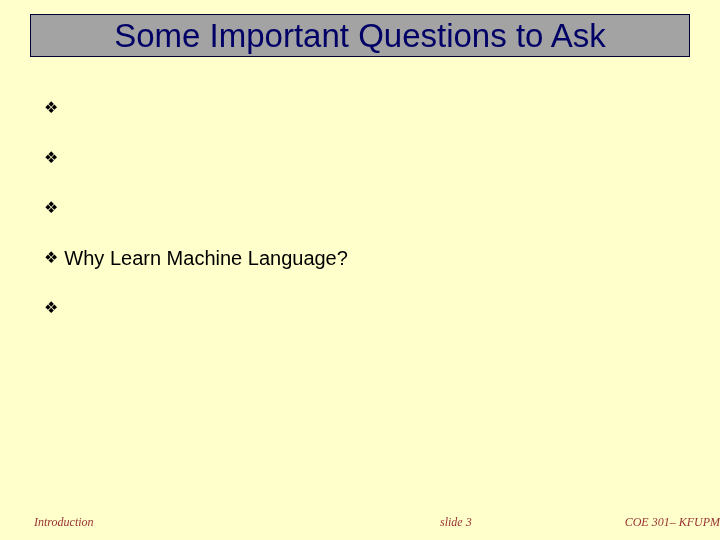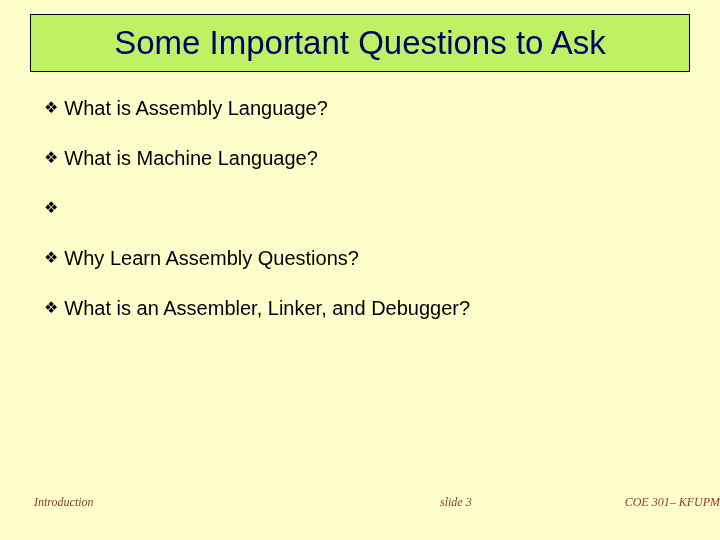--- a/index.html
+++ b/index.html
@@ -12,22 +12,22 @@
   .slide {
     width: 720px;
     height: 540px;
     position: relative;
   }
   .title-box {
     position: absolute;
     top: 14px;
     left: 30px;
     width: 660px;
-    height: 58px;
-    background: #bef264;
+    height: 43px;
+    background: #a3a3a3;
     border: 1px solid #000033;
     display: flex;
     align-items: center;
     justify-content: center;
   }
   .title {
     font-family: "Comic Sans MS", "Comic Sans", cursive, sans-serif;
     font-size: 33px;
     color: #000066;
     font-weight: normal;
@@ -51,21 +51,21 @@
     font-size: 16px;
     line-height: 24px;
     margin-right: 6px;
     color: #000000;
   }
   .bullet-text {
     line-height: 24px;
   }
   .footer {
     position: absolute;
-    bottom: 28px;
+    bottom: 8px;
     left: 0;
     width: 720px;
     height: 20px;
     display: flex;
     align-items: center;
     font-family: "Times New Roman", Times, serif;
     font-style: italic;
     font-size: 12px;
     color: #993333;
   }
@@ -89,36 +89,33 @@
 
 <div class="slide">
 
   <div class="title-box">
     <h1 class="title">Some Important Questions to Ask</h1>
   </div>
 
   <div class="content">
     <div class="bullet-item">
       <span class="bullet-icon">❖</span>
-      <span class="bullet-text">What is Assembly Language?</span>
-    </div>
-    <div class="bullet-item">
-      <span class="bullet-icon">❖</span>
-      <span class="bullet-text">What is Machine Language?</span>
     </div>
     <div class="bullet-item">
       <span class="bullet-icon">❖</span>
     </div>
     <div class="bullet-item">
       <span class="bullet-icon">❖</span>
-      <span class="bullet-text">Why Learn Assembly Questions?</span>
     </div>
     <div class="bullet-item">
       <span class="bullet-icon">❖</span>
-      <span class="bullet-text">What is an Assembler, Linker, and Debugger?</span>
+      <span class="bullet-text">Why Learn Machine Language?</span>
+    </div>
+    <div class="bullet-item">
+      <span class="bullet-icon">❖</span>
     </div>
   </div>
 
   <div class="footer">
     <div class="footer-left">Introduction</div>
     <div class="footer-center">COE 301– KFUPM</div>
     <div class="footer-right">slide 3</div>
   </div>
 
 </div>

